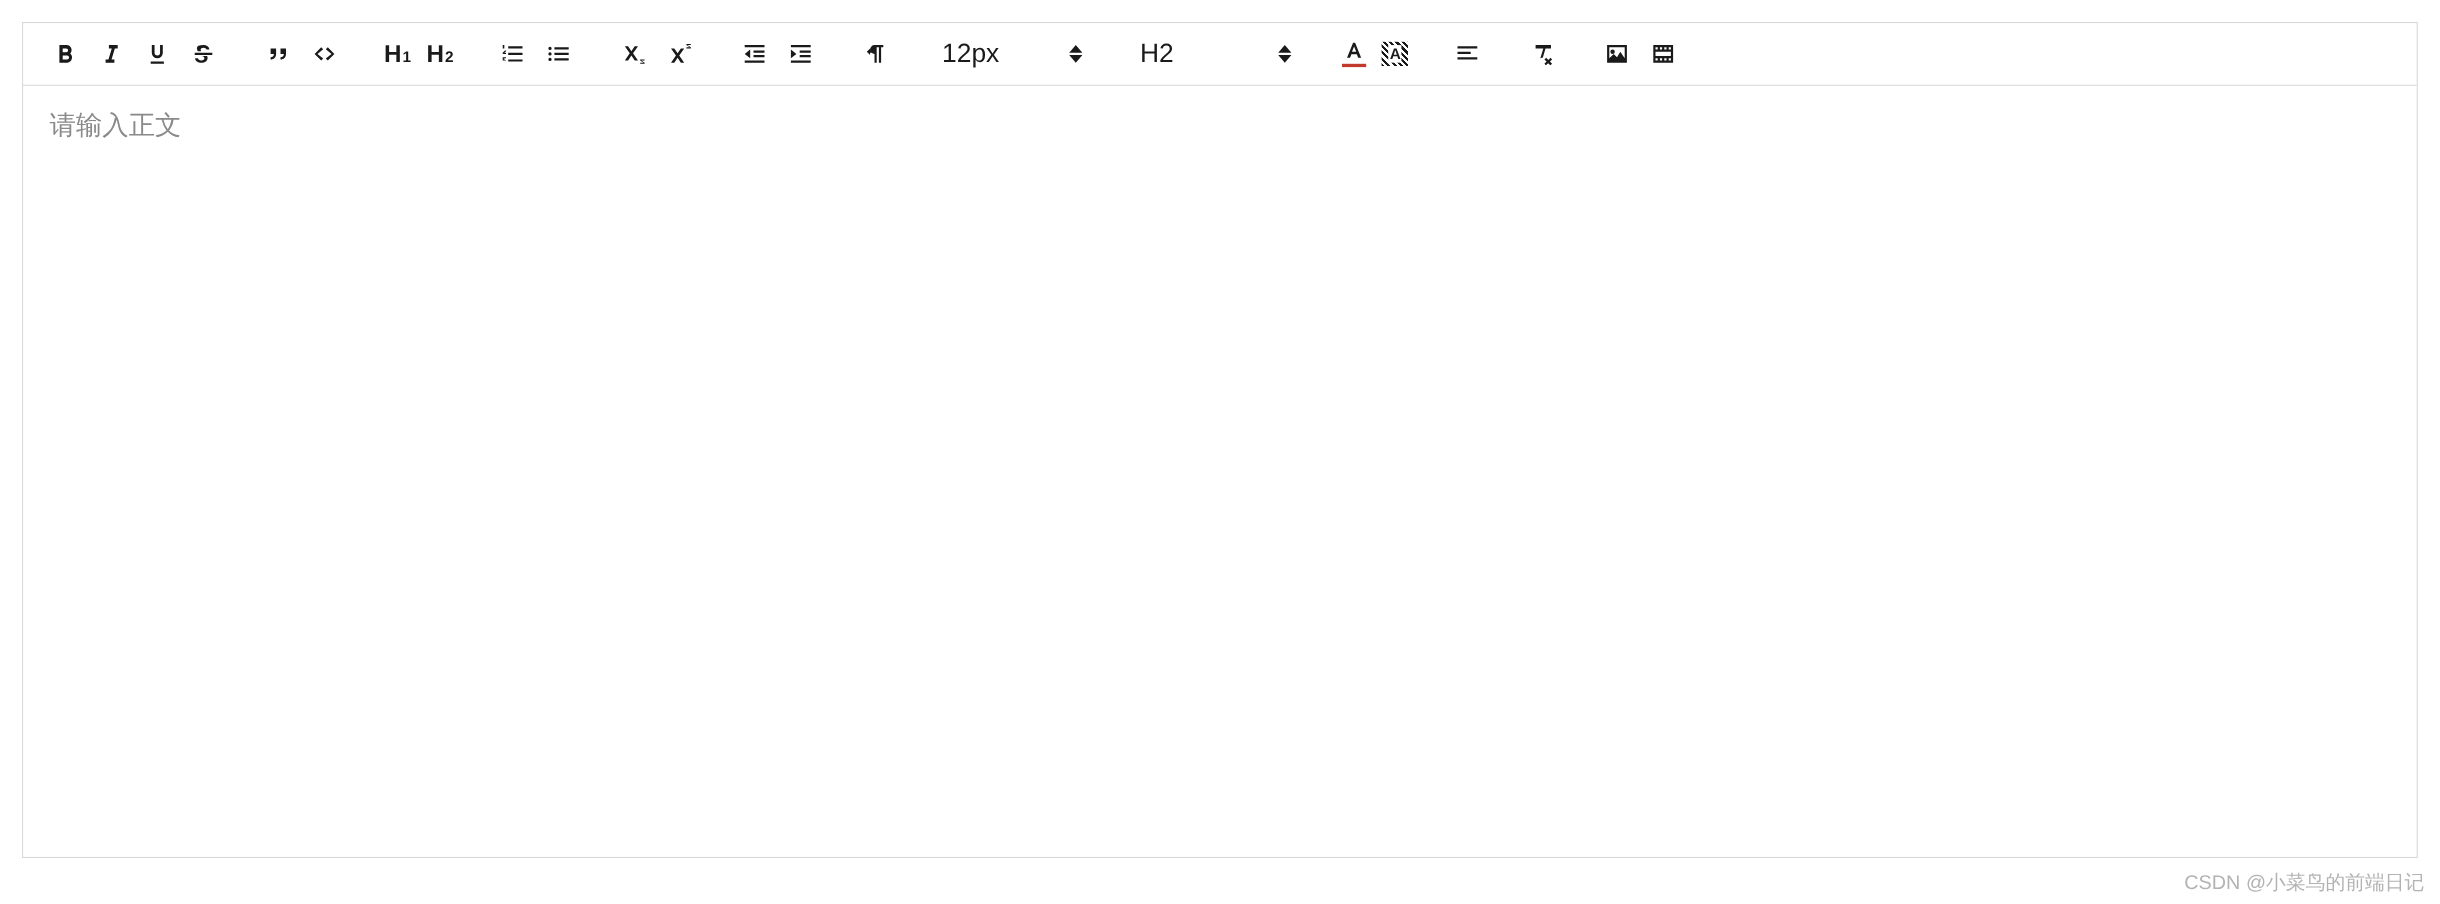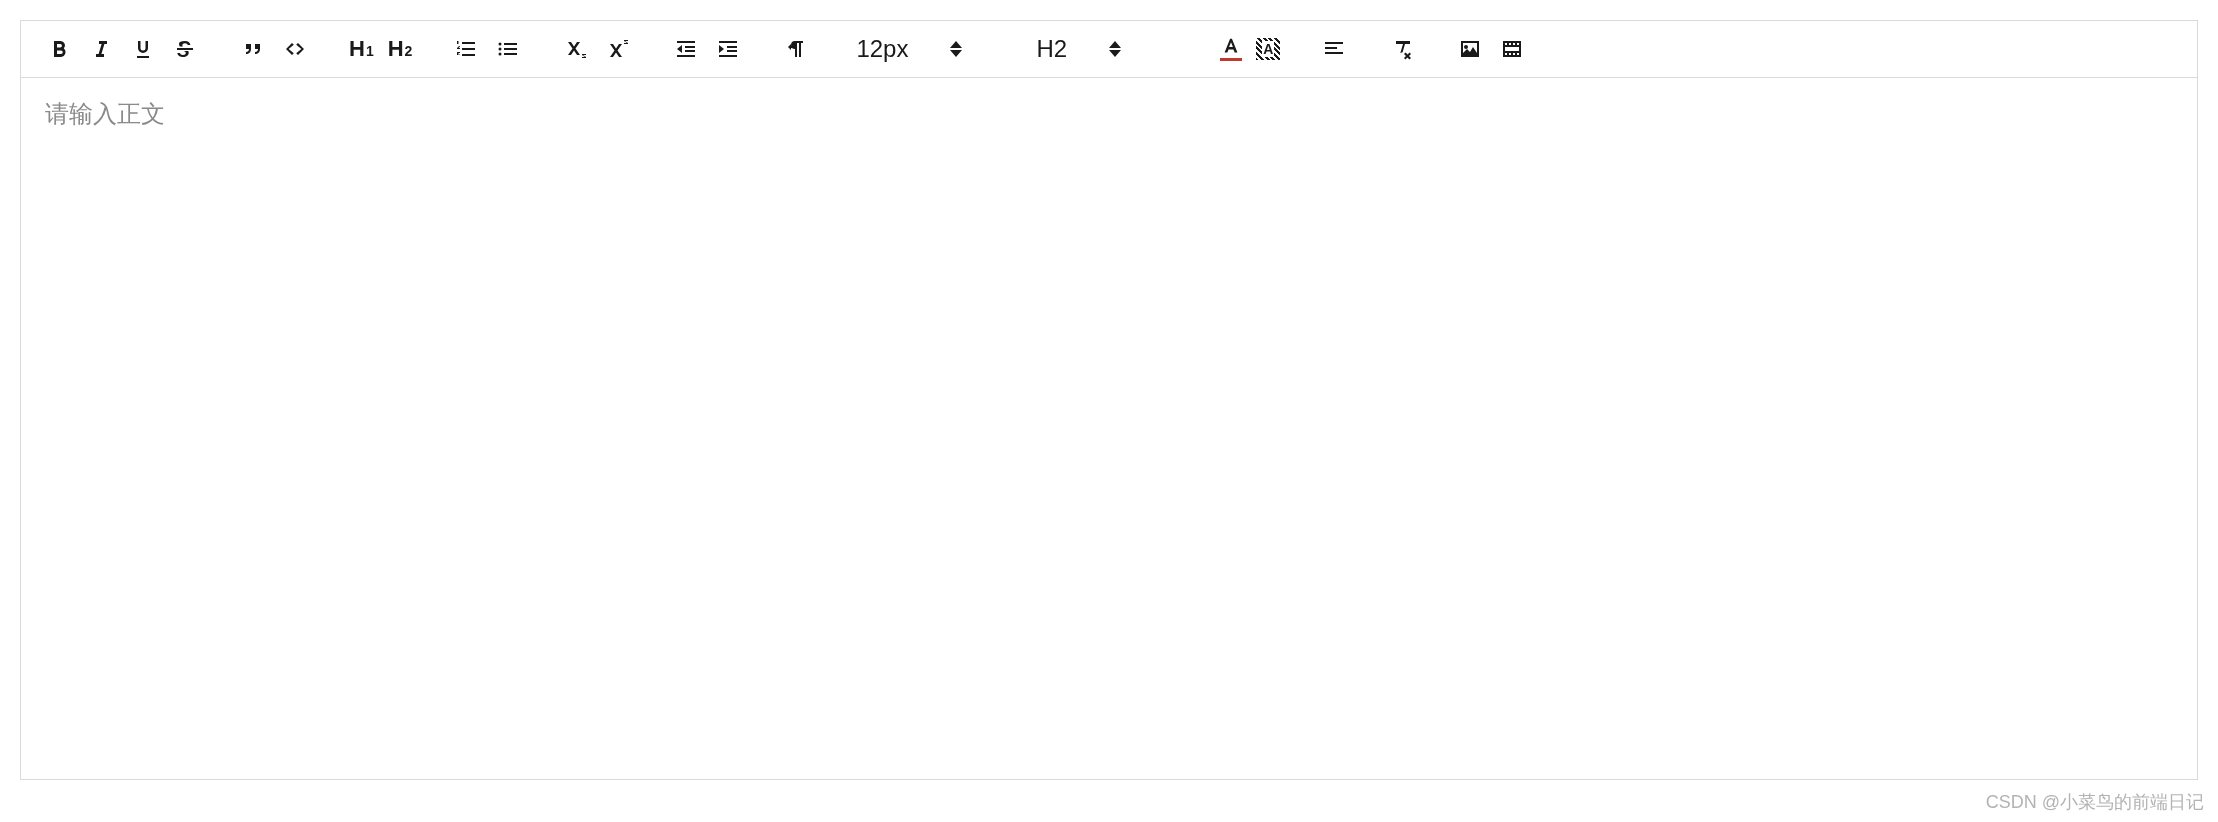--- a/index.html
+++ b/index.html
@@ -55,20 +55,21 @@
 .hlabel .sub { font-size: 14px; margin-left: 1px; }
 .sel {
   display: flex;
   align-items: center;
   gap: 42px;
   font-size: 24px;
   color: #1a1a1a;
   cursor: pointer;
   margin-right: 28px;
   min-width: 140px;
+  justify-content: space-between;
   padding: 0 6px;
 }
 .sel-wide { min-width: 150px; }
 .caret {
   display: inline-flex;
   flex-direction: column;
   gap: 2px;
 }
 .caret::before, .caret::after {
   content: "";

